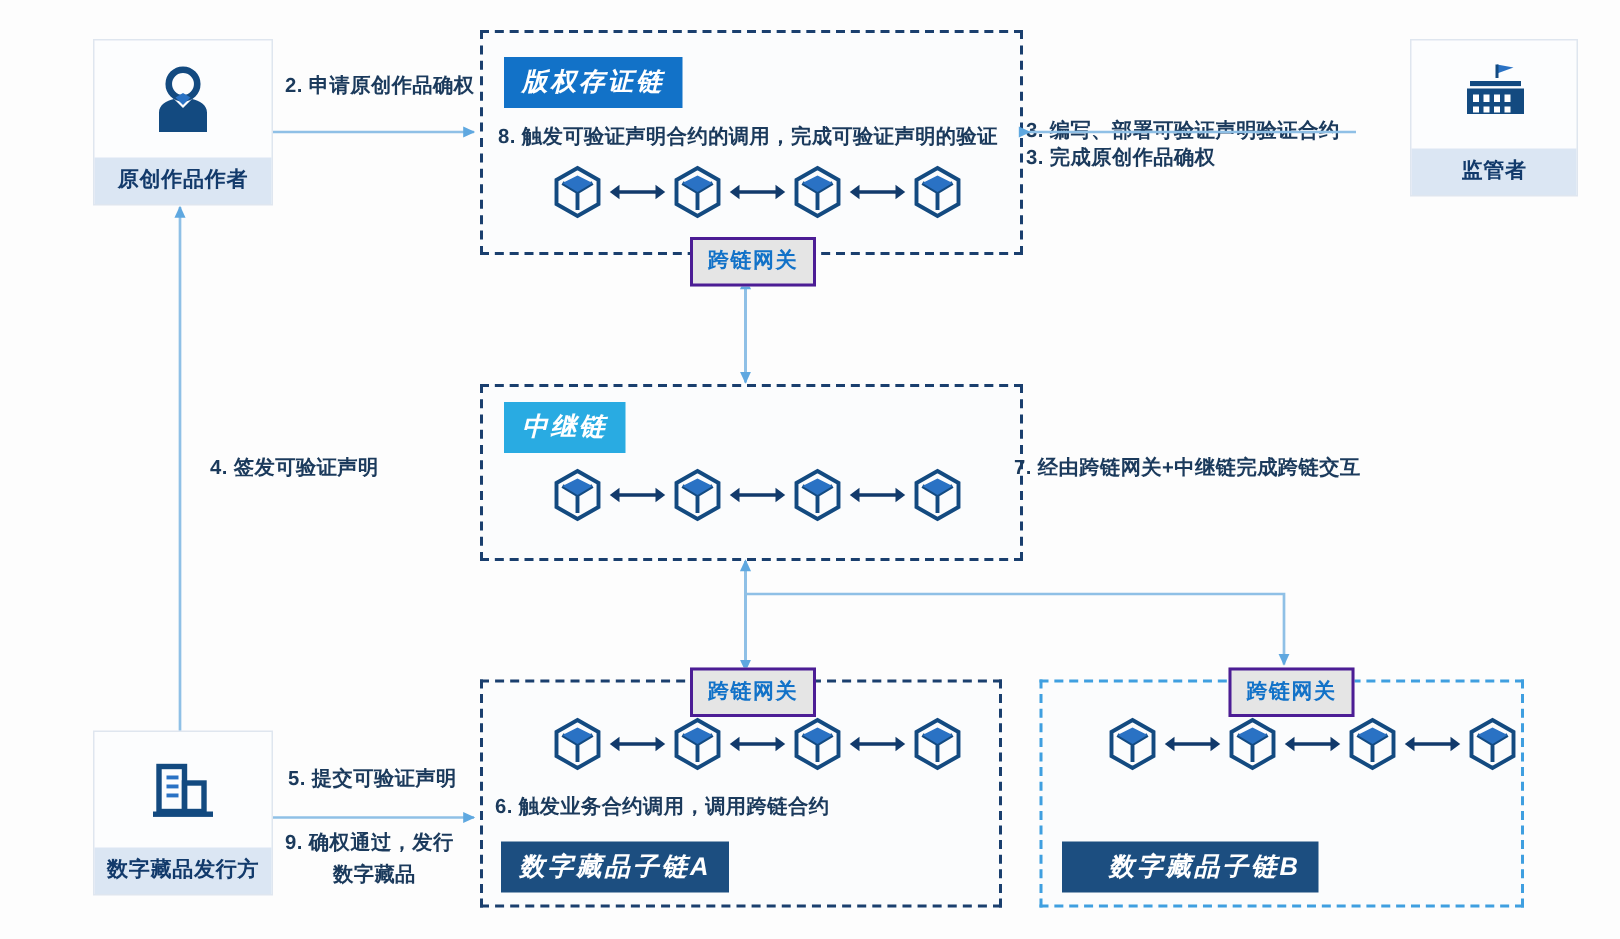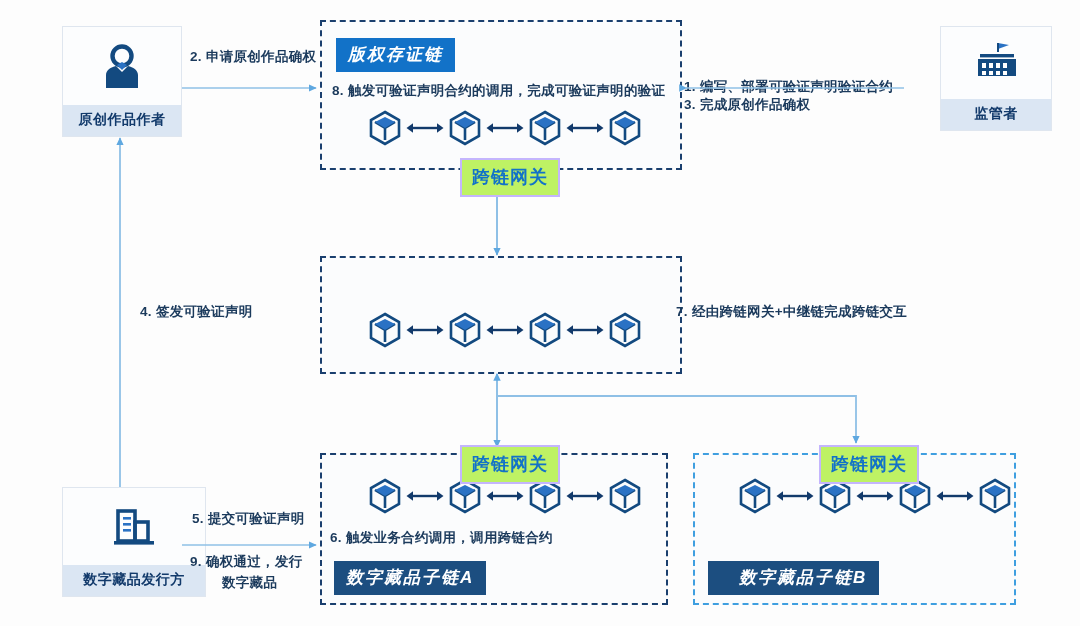--- a/index.html
+++ b/index.html
@@ -60,24 +60,24 @@
     padding:5px 12px 6px 12px;
     white-space:nowrap;
   }
   .badge.primary{background:#1272c8;}
   .badge.cyan{background:#29abe2;}
   .badge.navy{background:#1c4e80;}
 
   
   .gateway{
     position:absolute;
-    background:#bef264;
-    border:2px solid #c4b5fd;
+    background:#e5e5e5;
+    border:2px solid #4c1d95;
     color:#1272c8;
-    font-size:18px;
+    font-size:14px;
     font-weight:bold;
     letter-spacing:1px;
     padding:5px 10px 6px 10px;
     white-space:nowrap;
     z-index:6;
   }
 
   
   .step{
     position:absolute;
@@ -175,21 +175,21 @@
         <rect x="32" y="22" width="4" height="5" fill="#ffffff"></rect>
         <rect x="11" y="30" width="4" height="4" fill="#ffffff"></rect>
         <rect x="18" y="30" width="4" height="4" fill="#ffffff"></rect>
         <rect x="25" y="30" width="4" height="4" fill="#ffffff"></rect>
         <rect x="32" y="30" width="4" height="4" fill="#ffffff"></rect>
       </svg>
     </div>
     <div class="actor-label">监管者</div>
   </div>
 
-  <div class="actor" style="left:62px;top:487px;width:144px;height:110px;">
+  <div class="actor" style="left:62px;top:487px;width:120px;height:110px;">
     <div class="icon-wrap">
       <svg width="48" height="44" viewBox="0 0 48 44">
         <rect x="8" y="6" width="17" height="30" fill="none" stroke="#134a80" stroke-width="3.6"></rect>
         <rect x="25" y="17" width="13" height="19" fill="none" stroke="#134a80" stroke-width="3.6"></rect>
         <rect x="13" y="12" width="8" height="2.6" fill="#2a72c4"></rect>
         <rect x="13" y="18" width="8" height="2.6" fill="#2a72c4"></rect>
         <rect x="13" y="24" width="8" height="2.6" fill="#2a72c4"></rect>
         <rect x="4" y="36" width="40" height="3.6" fill="#134a80"></rect>
       </svg>
     </div>
@@ -247,20 +247,21 @@
           <path d="M17,2 L31,10 L31,26 L17,34 L3,26 L3,10 Z" fill="none" stroke="#134a80" stroke-width="2.6"></path>
           <path d="M17,18 L17,30 M17,18 L7,12 M17,18 L27,12" stroke="#134a80" stroke-width="2.6" fill="none"></path>
           <path d="M17,18 L7,12 L17,7 L27,12 Z" fill="#2a72c4"></path>
         </svg>
       </span>
   </div>
 
   <div class="gateway" style="left:460px;top:158px;">跨链网关</div>
 
   <div class="chain dark-dash" style="left:320px;top:256px;width:362px;height:118px;"></div>
+  <div class="badge cyan" style="left:336px;top:268px;">中继链</div>
   <div class="node-row" style="left:368px;top:312px;">
     <span>
         <svg width="34" height="36" viewBox="0 0 34 36">
           <path d="M17,2 L31,10 L31,26 L17,34 L3,26 L3,10 Z" fill="none" stroke="#134a80" stroke-width="2.6"></path>
           <path d="M17,18 L17,30 M17,18 L7,12 M17,18 L27,12" stroke="#134a80" stroke-width="2.6" fill="none"></path>
           <path d="M17,18 L7,12 L17,7 L27,12 Z" fill="#2a72c4"></path>
         </svg>
       </span>
     <span class="conn">
         <svg width="40" height="12" viewBox="0 0 40 12">
@@ -410,21 +411,21 @@
         <svg width="34" height="36" viewBox="0 0 34 36">
           <path d="M17,2 L31,10 L31,26 L17,34 L3,26 L3,10 Z" fill="none" stroke="#134a80" stroke-width="2.6"></path>
           <path d="M17,18 L17,30 M17,18 L7,12 M17,18 L27,12" stroke="#134a80" stroke-width="2.6" fill="none"></path>
           <path d="M17,18 L7,12 L17,7 L27,12 Z" fill="#2a72c4"></path>
         </svg>
       </span>
   </div>
   <div class="badge navy" style="left:708px;top:561px;padding-left:31px;">数字藏品子链B</div>
   <div class="gateway" style="left:819px;top:445px;">跨链网关</div>
 
-  <div class="step" style="left:684px;top:78px;">1. 编写、部署可验证声明验证合约</div>
+  <div class="step" style="left:684px;top:78px;">3. 编写、部署可验证声明验证合约</div>
   <div class="step" style="left:190px;top:48px;">2. 申请原创作品确权</div>
   <div class="step" style="left:684px;top:96px;">3. 完成原创作品确权</div>
   <div class="step" style="left:140px;top:303px;">4. 签发可验证声明</div>
   <div class="step" style="left:192px;top:510px;">5. 提交可验证声明</div>
   <div class="step" style="left:676px;top:303px;">7. 经由跨链网关+中继链完成跨链交互</div>
   <div class="step" style="left:190px;top:553px;">9. 确权通过，发行</div>
   <div class="step" style="left:222px;top:574px;">数字藏品</div>
 
 
 </div>

